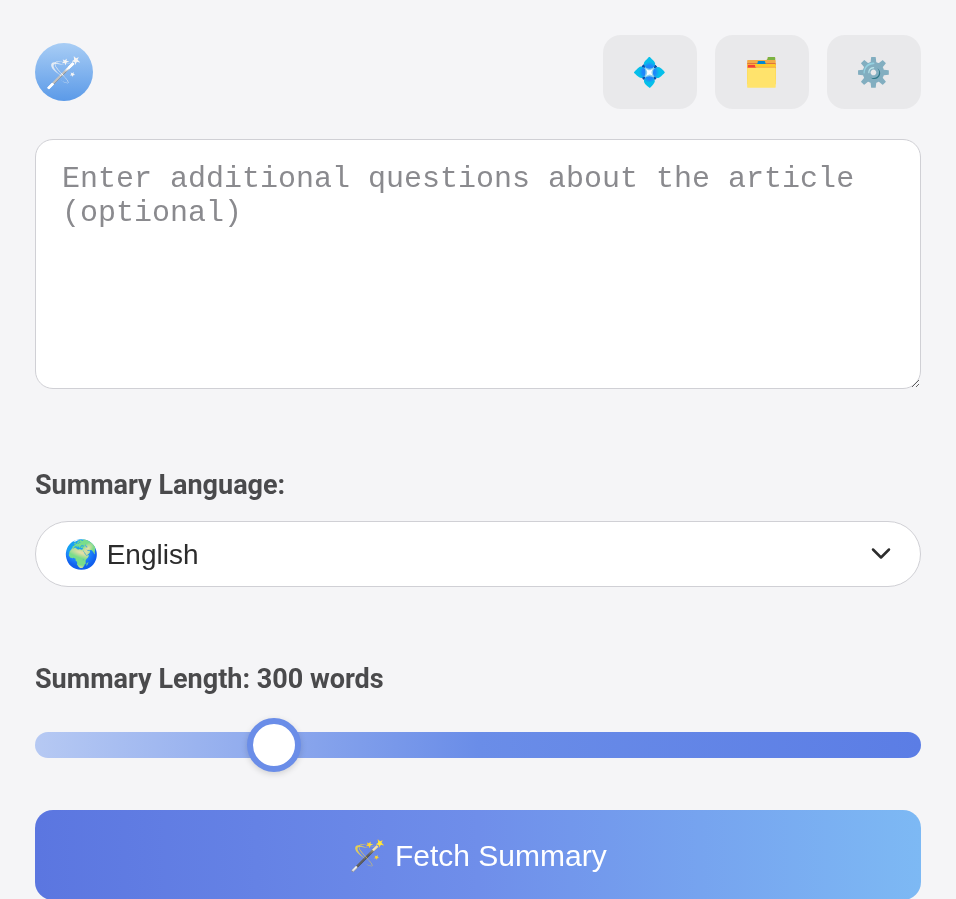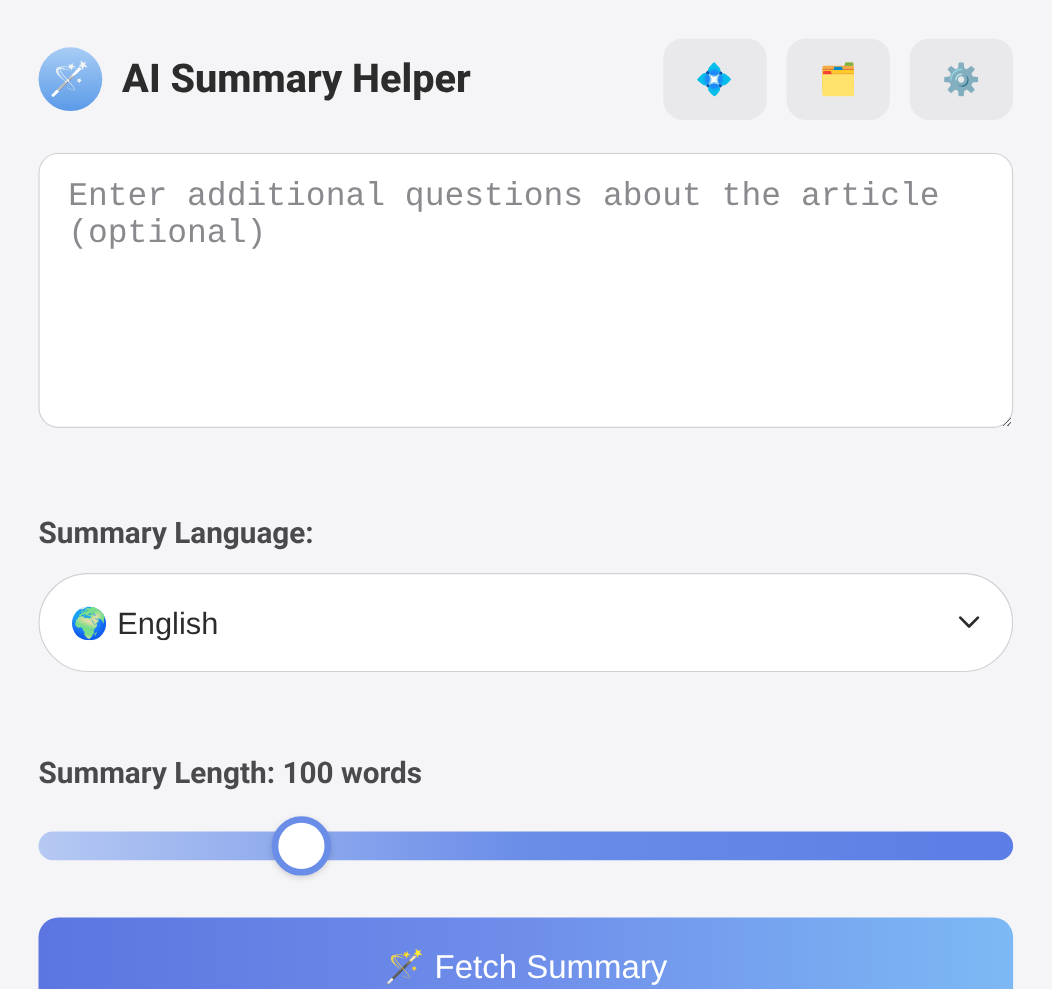--- a/index.html
+++ b/index.html
@@ -81,21 +81,21 @@
     color: #4a4a4c;
     margin-top: 76px;
     margin-bottom: 20px;
   }
   .select-wrap {
     position: relative;
     width: 100%;
   }
   .select {
     width: 100%;
-    height: 90px;
+    height: 66px;
     border: 1px solid #d0d0d5;
     border-radius: 45px;
     background: #fff;
     padding: 0 60px 0 28px;
     font-size: 28px;
     color: #2c2c2c;
     appearance: none;
     -webkit-appearance: none;
     cursor: pointer;
   }
@@ -163,21 +163,20 @@
 </head>
 <body>
 
 
 
 <div class="header">
   <div class="header-left">
     <div class="logo">
       <span class="logo-icon">🪄</span>
     </div>
-    <div class="title">AI Summary Helper</div>
   </div>
   <div class="header-buttons">
     <button class="icon-btn">
       <span>💠</span>
     </button>
     <button class="icon-btn">
       <span>🗂️</span>
     </button>
     <button class="icon-btn">
       <span>⚙️</span>
@@ -193,21 +192,21 @@
   <select class="select">
     <option>🌍 English</option>
   </select>
   <span class="select-chevron">
     <svg width="20" height="12" viewBox="0 0 20 12" fill="none">
       <path d="M2 2 L10 10 L18 2" stroke="#2c2c2c" stroke-width="2.5" stroke-linecap="round" stroke-linejoin="round" fill="none"></path>
     </svg>
   </span>
 </div>
 
-<div class="label">Summary Length: 100 words</div>
+<div class="label">Summary Length: 300 words</div>
 
 <div class="slider-wrap">
   <div class="slider-track"></div>
   <div class="slider-thumb"></div>
   <input type="range" class="slider-input" value="100" style="">
 </div>
 
 <button class="fetch-btn">
   <span>🪄 Fetch Summary</span>
 </button>

